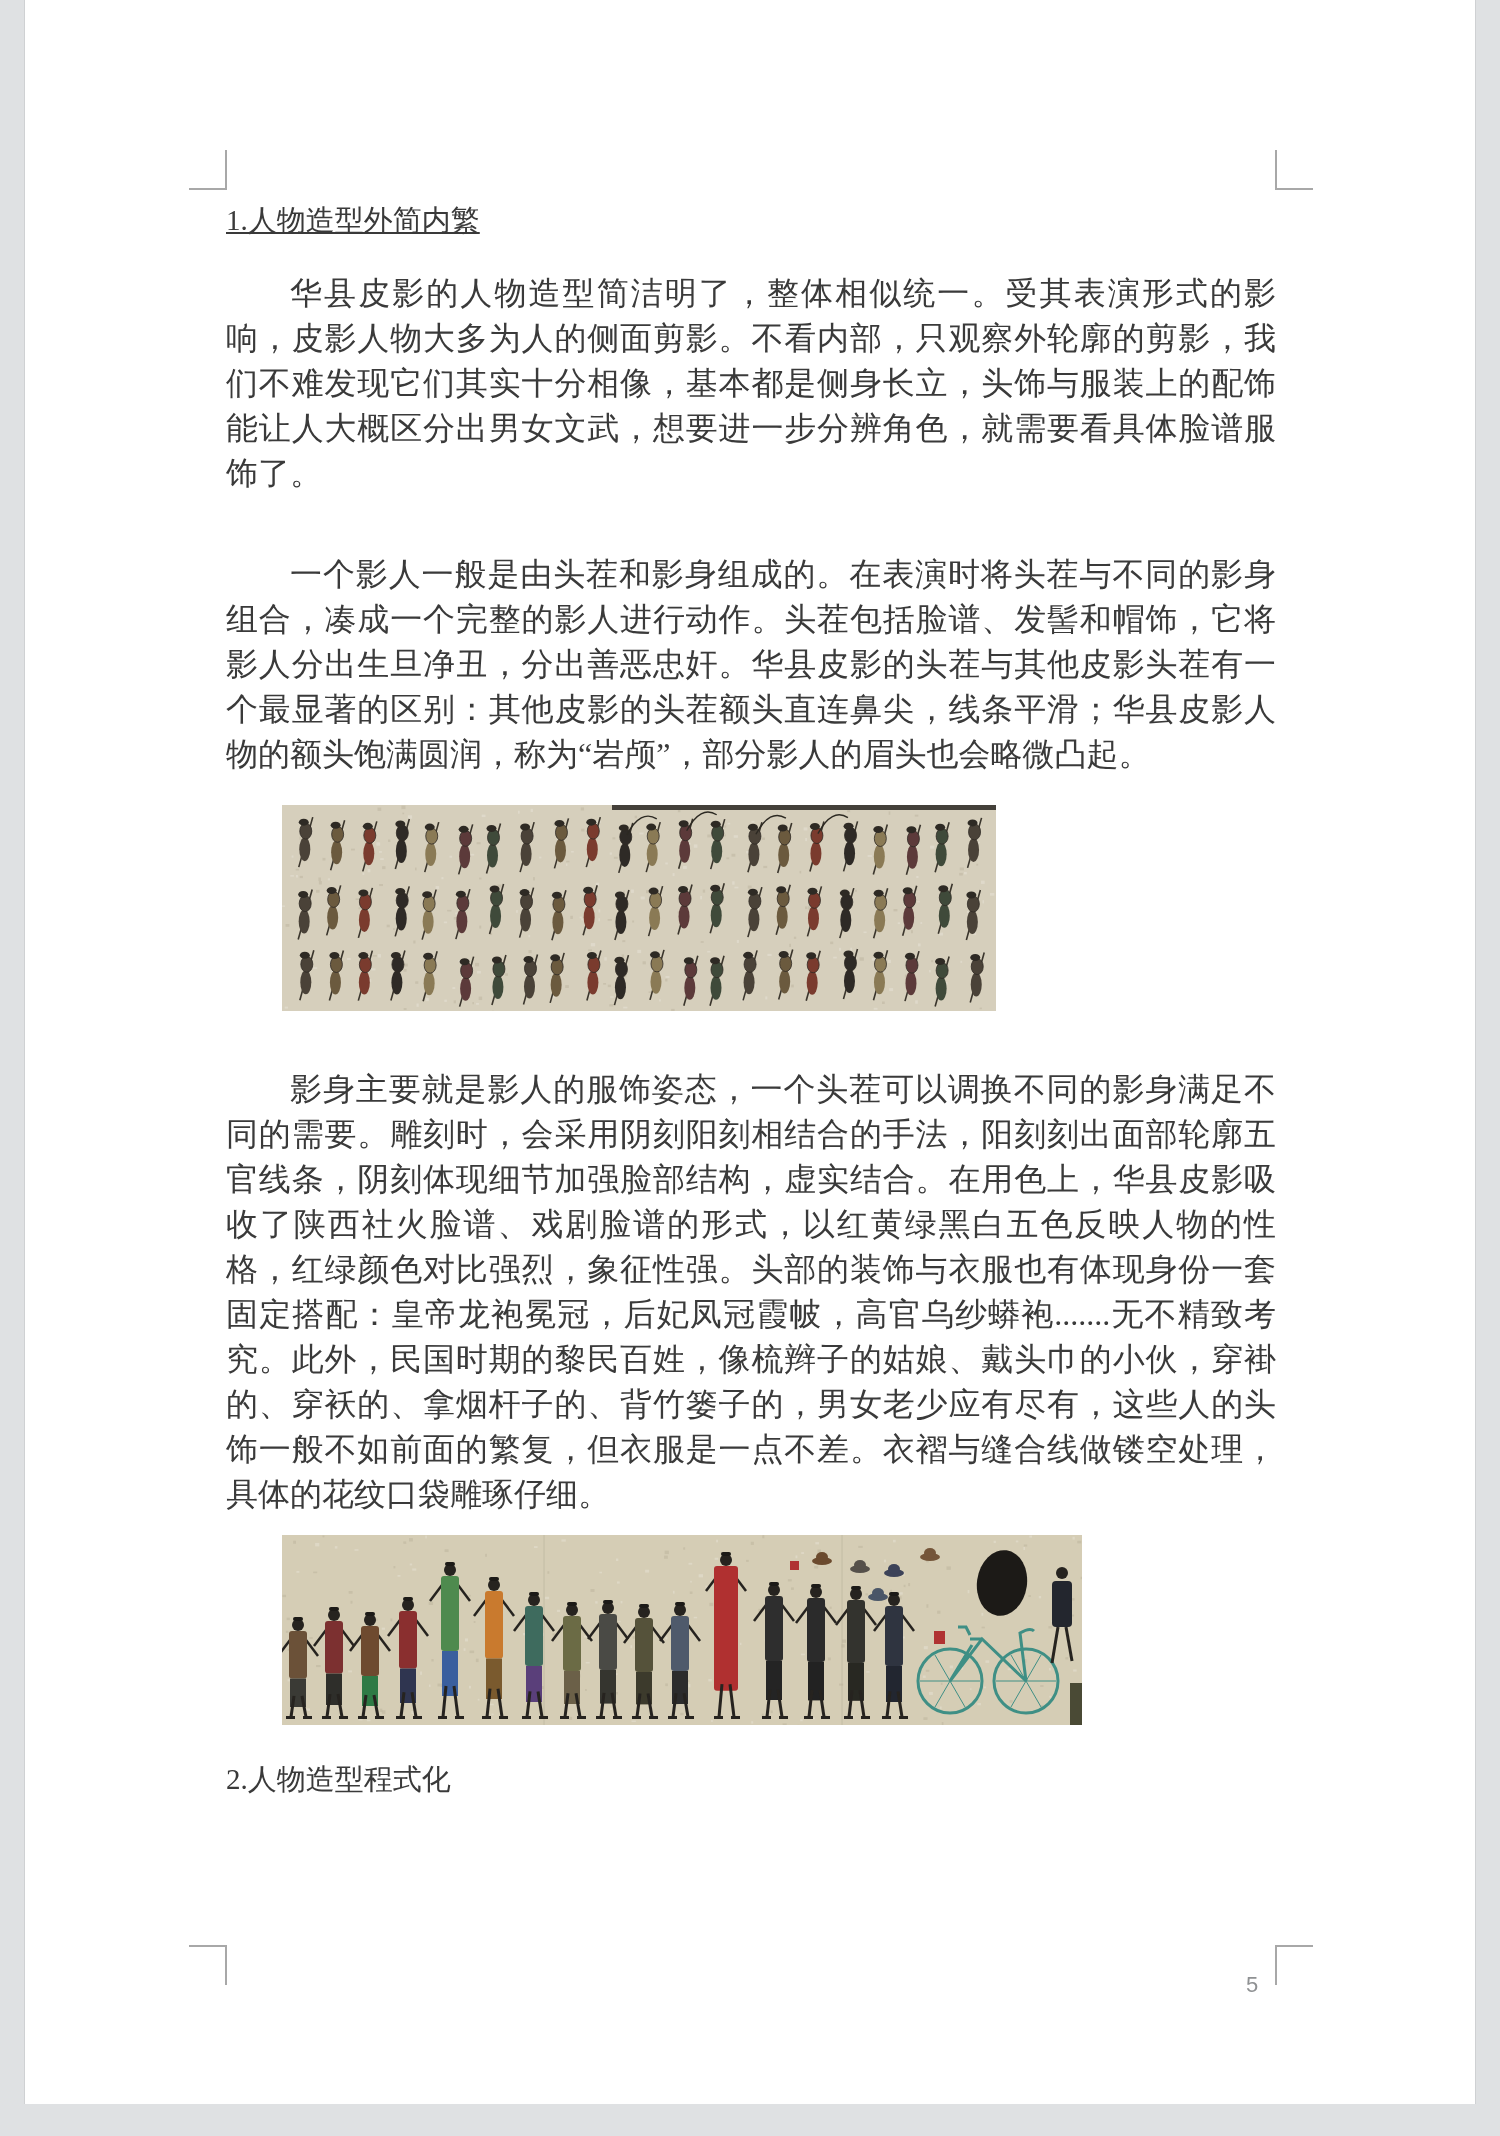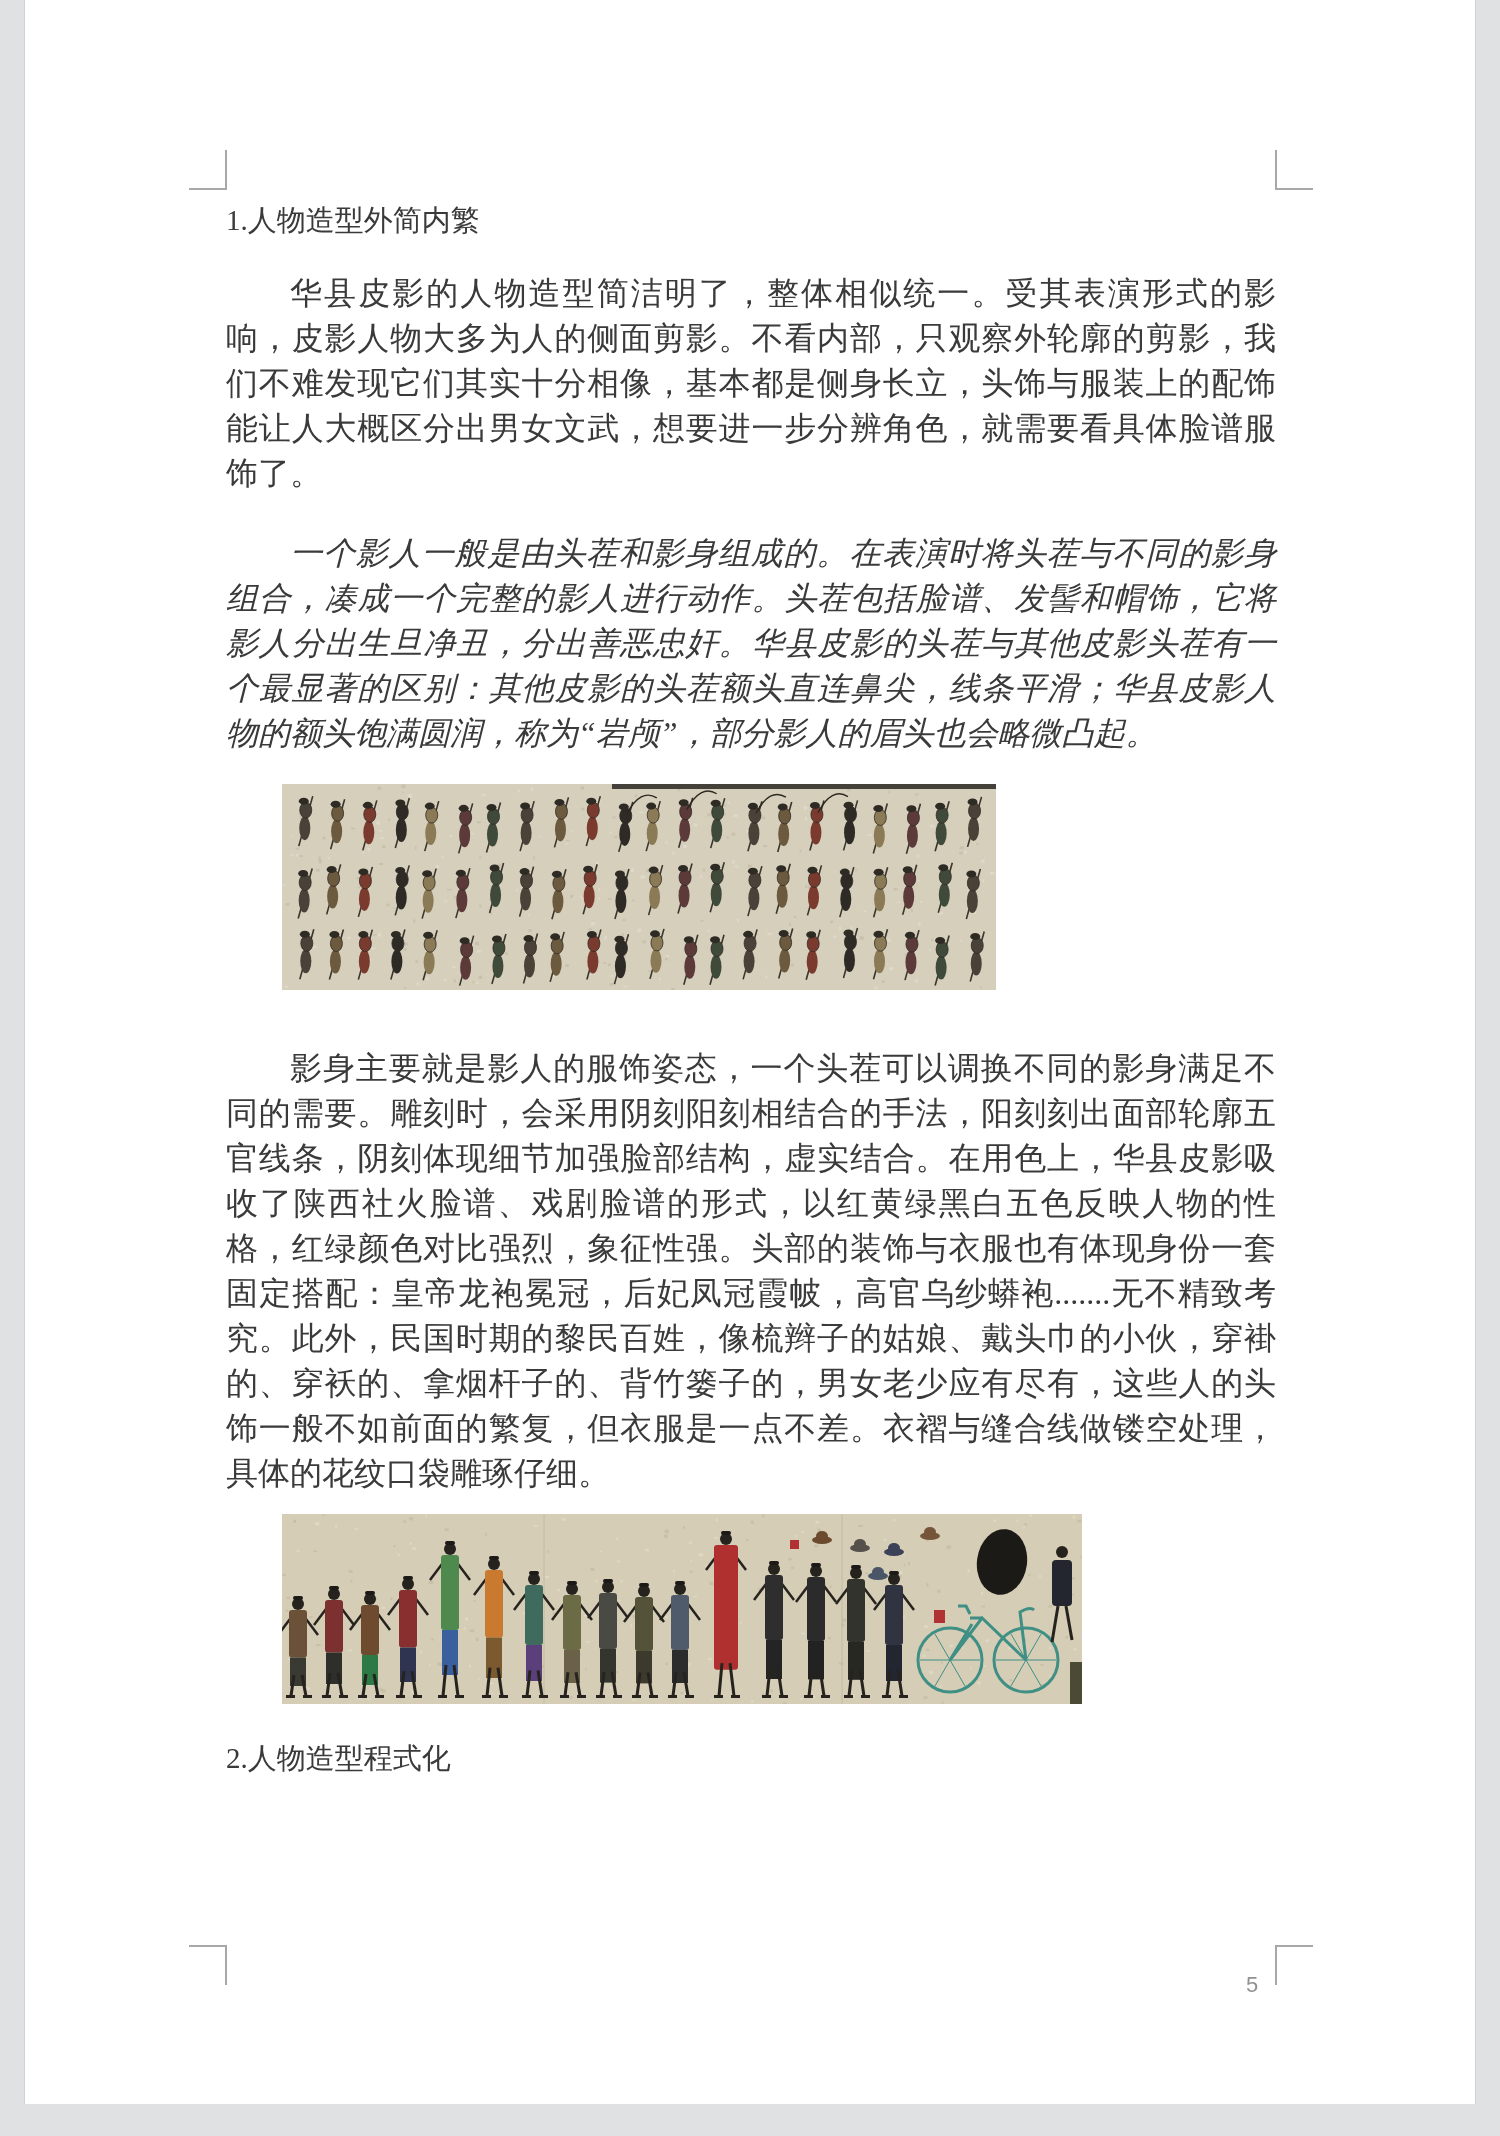--- a/index.html
+++ b/index.html
@@ -20,22 +20,22 @@
     width:1452px;
   }
   h2.doc-h{
     font-size:29px;font-weight:400;color:#3a3a3a;
     line-height:45px;margin:0;
   }
   p.doc-p{
     font-size:32px;color:#3a3a3a;line-height:45px;
     text-indent:2em;text-align:justify;margin:0;
   }
-  #h1{margin-bottom:28px;}
-  #p2{margin-top:35px;font-style:italic;}
+  #h1{margin-bottom:28px;text-decoration:underline;}
+  #p2{margin-top:56px;}
   .fig{margin-left:56px;line-height:0;}
   #fig1wrap{margin-top:28px;}
   #p3{margin-top:56px;}
   #fig2wrap{margin-top:18px;}
   #h2{margin-top:32px;}
   #p4{margin-top:28px;}
   .crop{position:absolute;width:36px;height:38px;z-index:3;}
   .crop.tl{left:189px;top:150px;border-right:2px solid #a8a8a8;border-bottom:2px solid #a8a8a8;}
   .crop.tr{left:1275px;top:150px;border-left:2px solid #a8a8a8;border-bottom:2px solid #a8a8a8;}
   .crop.bl{left:189px;top:1945px;border-right:2px solid #a8a8a8;border-top:2px solid #a8a8a8;}

